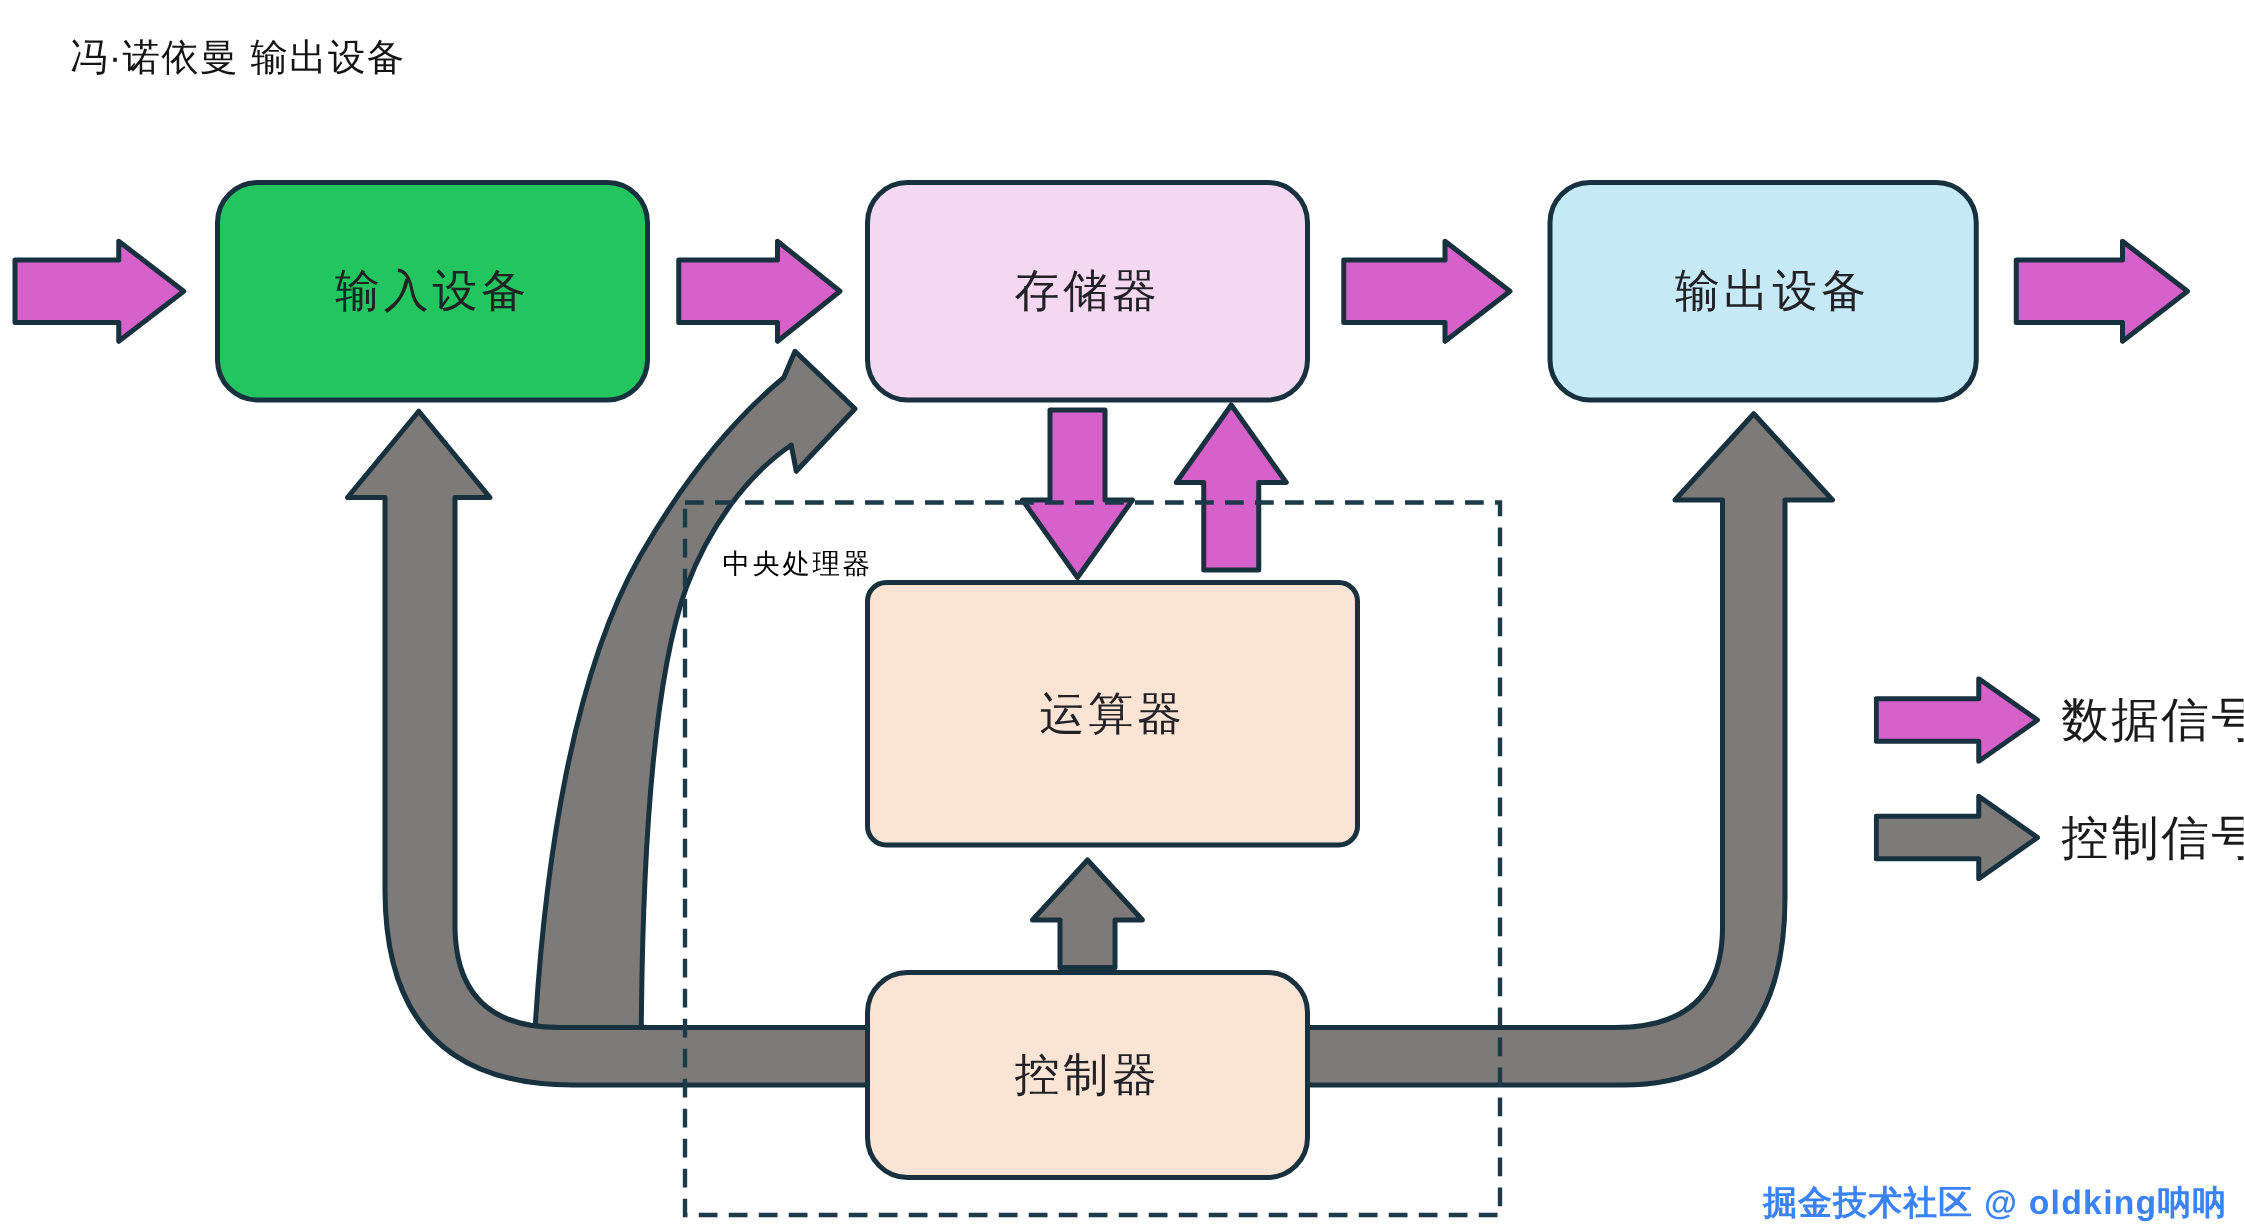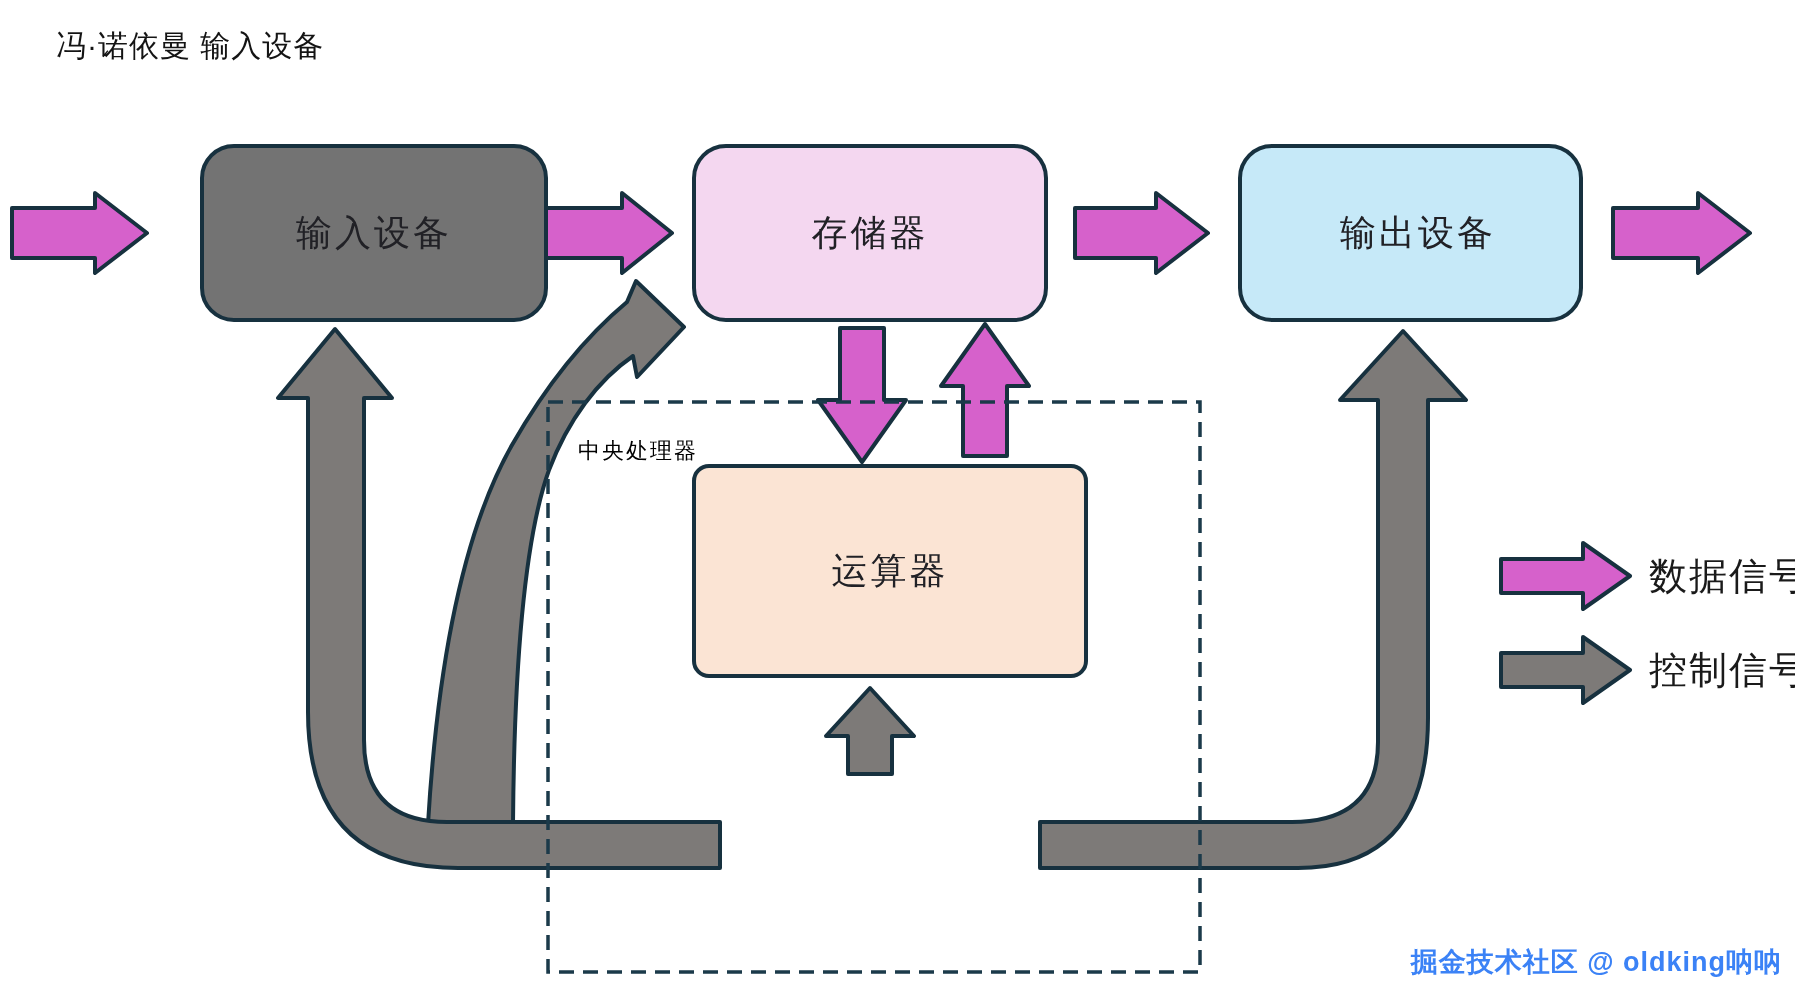--- a/index.html
+++ b/index.html
@@ -61,33 +61,36 @@
       <path fill="#d661cb" d="M 543 208 L 622 208 L 622 193 L 672 233 L 622 273 L 622 258 L 543 258 Z"></path>
       <path fill="#d661cb" d="M 1075 208 L 1156 208 L 1156 193 L 1208 233 L 1156 273 L 1156 258 L 1075 258 Z"></path>
       <path fill="#d661cb" d="M 1613 208 L 1698 208 L 1698 193 L 1750 233 L 1698 273 L 1698 258 L 1613 258 Z"></path>
       <path fill="#d661cb" d="M 840 328 L 884 328 L 884 400 L 906 400 L 862 462 L 818 400 L 840 400 Z"></path>
       <path fill="#d661cb" d="M 963 456 L 963 386 L 941 386 L 985 324 L 1029 386 L 1007 386 L 1007 456 Z"></path>
     </g>
 
     <rect x="548" y="402" width="652" height="570" fill="none" stroke="#1b3a4a" stroke-width="3.5" stroke-dasharray="15 9"></rect>
   </svg>
 
-  <div class="diag-title">冯·诺依曼 输入设备</div>
+  <div class="diag-title">冯·诺依曼 输出设备</div>
 
-  <div class="box box-input" style="background-color: #737373; margin-left: 28px;">
+  <div class="box box-input" style="background-color: #22c55e;">
     <span>输入设备</span>
   </div>
   <div class="box box-memory" style="background-color: rgb(244, 215, 240);">
     <span>存储器</span>
   </div>
   <div class="box box-output" style="background-color: rgb(198, 233, 248); padding-left: 15px;">
     <span>输出设备</span>
   </div>
   <div class="box box-alu" style="background-color: rgb(251, 228, 212);">
     <span>运算器</span>
+  </div>
+  <div class="box box-controller" style="background-color: rgb(251, 228, 212);">
+    <span>控制器</span>
   </div>
 
   <div class="cpu-label">中央处理器</div>
 
   <div class="legend-item legend-data">
     <svg width="134" height="70" viewBox="0 0 134 70">
       <polygon points="2,18 84,18 84,2 131,35 84,68 84,52 2,52" fill="#d661cb" stroke="#17313f" stroke-width="4" stroke-linejoin="round"></polygon>
     </svg>
     <span class="lbl">数据信号</span>
   </div>

